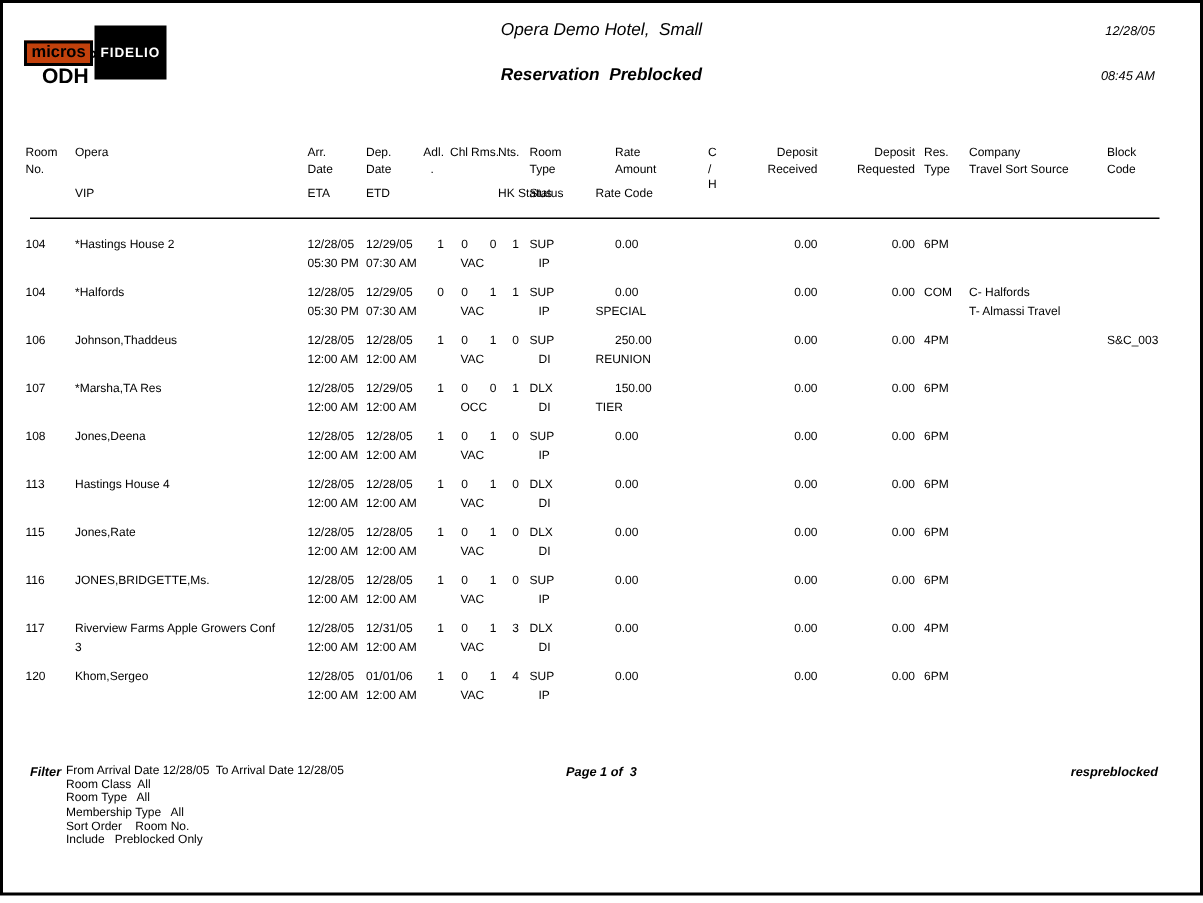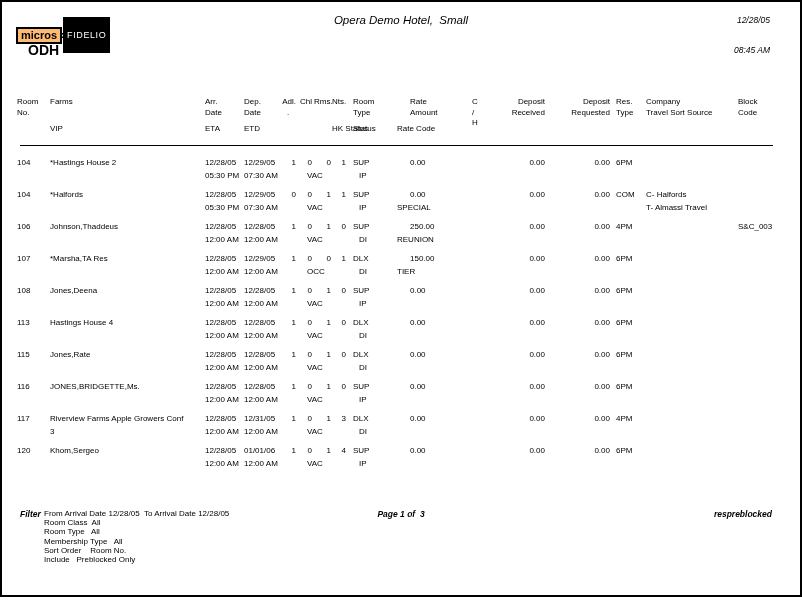--- a/index.html
+++ b/index.html
@@ -13,27 +13,27 @@
   .page {
     position: absolute; left: 0; top: 0;
     width: 802px; height: 597px;
     border: 2px solid #000;
     background: #fff;
   }
 
   
   .logo { position: absolute; left: 14px; top: 15px; display: flex; align-items: center; }
   .logo-micros {
-    border: 2px solid #000; background: #fdba74; color: #000;
+    border: 2px solid #000; background: #c2410c; color: #000;
     font-weight: bold; font-size: 11px; line-height: 13px; padding: 0 3px; height: 17px;
     display: flex; align-items: center;
   }
   .logo-arrow { font-weight: bold; font-size: 12px; margin: 0 -2px 0 -1px; z-index: 2; position: relative; }
   .logo-fidelio {
-    background: #000; color: #fff; font-weight: normal; font-size: 9px;
+    background: #000; color: #fff; font-weight: bold; font-size: 9px;
     letter-spacing: 0.6px; padding: 18px 4px; height: 29px;
     display: flex; align-items: center;
   }
   .prop-code { position: absolute; left: 26px; top: 40px; font-weight: bold; font-size: 14px; }
   .hotel-name { position: absolute; left: 0; right: 0; top: 12px; text-align: center; font-style: italic; font-size: 11.5px; white-space: pre; }
   .report-title { position: absolute; left: 0; right: 0; top: 42px; text-align: center; font-style: italic; font-weight: bold; font-size: 11.5px; white-space: pre; }
   .print-date { position: absolute; right: 30px; top: 13px; font-style: italic; font-size: 8.5px; }
   .print-time { position: absolute; right: 30px; top: 43px; font-style: italic; font-size: 8.5px; }
 
   
@@ -84,26 +84,27 @@
 
 <div class="page">
 
   <div class="logo">
     <span class="logo-micros">micros</span>
     <span class="logo-arrow">›</span>
     <span class="logo-fidelio">FIDELIO</span>
   </div>
   <div class="prop-code">ODH</div>
   <div class="hotel-name">Opera Demo Hotel,  Small</div>
+  <div class="report-title">Reservation  Preblocked</div>
   <div class="print-date">12/28/05</div>
   <div class="print-time">08:45 AM</div>
 
   <span class="h hl1 x-room">Room</span>
   <span class="h hl2 x-room">No.</span>
-  <span class="h hl1 x-name">Farms</span>
+  <span class="h hl1 x-name">Opera</span>
   <span class="h hl3 x-name">VIP</span>
   <span class="h hl1 x-arr">Arr.</span>
   <span class="h hl2 x-arr">Date</span>
   <span class="h hl3 x-arr">ETA</span>
   <span class="h hl1 x-dep">Dep.</span>
   <span class="h hl2 x-dep">Date</span>
   <span class="h hl3 x-dep">ETD</span>
   <span class="h hl1 x-adl">Adl.</span>
   <span class="h hl2 x-adldot">.</span>
   <span class="h hl1 x-chl">Chl</span>

